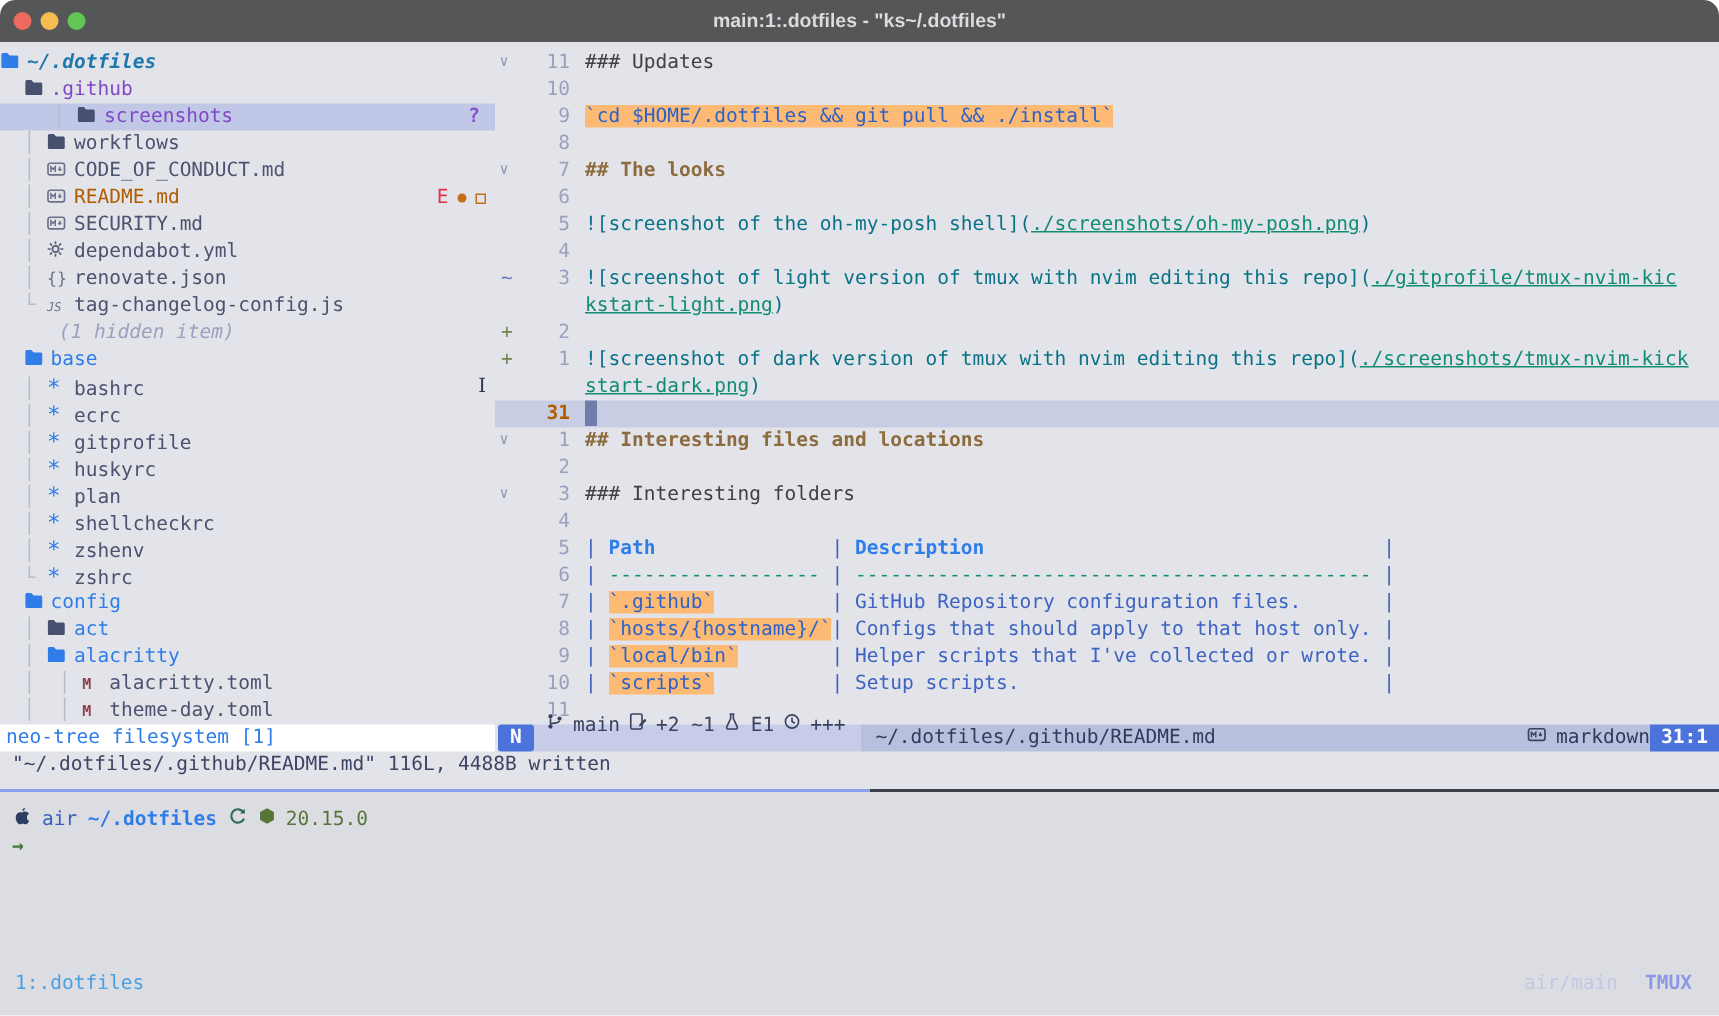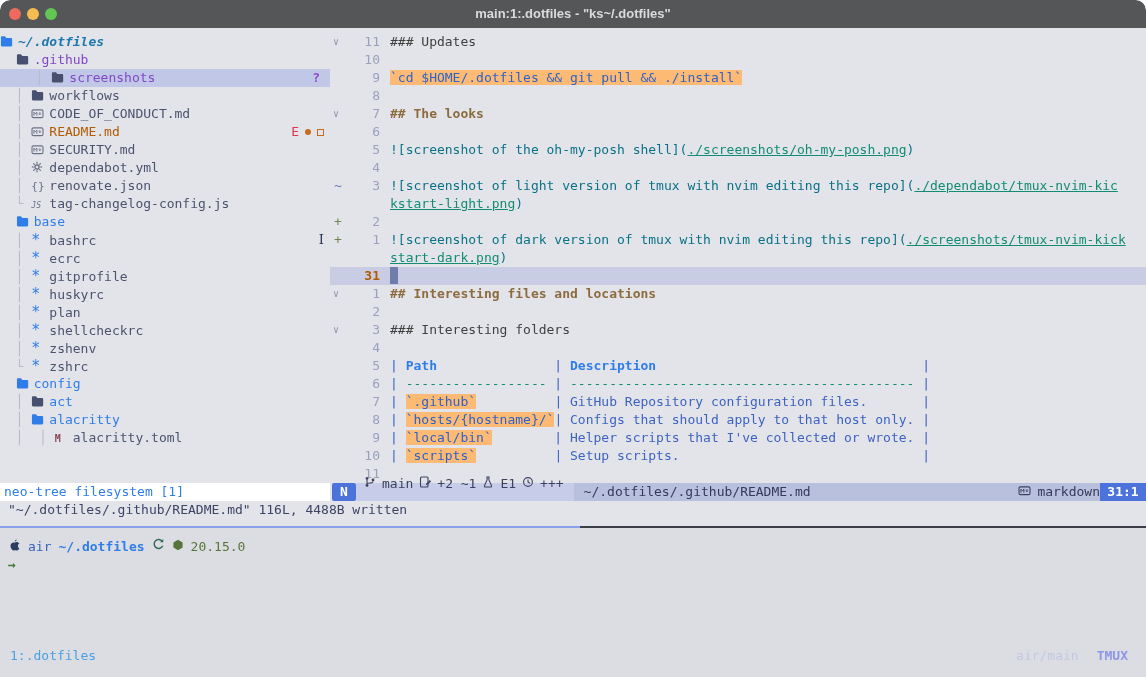--- a/index.html
+++ b/index.html
@@ -115,20 +115,21 @@
         <div class="trow"><span class="guide">  │ </span><span class="ticon"><svg width="13" height="11" viewBox="0 0 14 12">
               <rect x="1" y="2" width="12" height="8.5" rx="1.6" fill="none" stroke="#6b7089" stroke-width="1.2"></rect>
               <path d="M3.1 8.4 V4.6 l1.6 1.8 1.6-1.8 V8.4 M9.6 4.6 v2.6 m0 0 l-1.1-1.1 m1.1 1.1 l1.1-1.1" stroke="#6b7089" fill="none" stroke-width="1.05"></path>
             </svg></span><span class="tlabel file">SECURITY.md</span></div>
         <div class="trow"><span class="guide">  │ </span><span class="ticon"><svg width="12" height="12" viewBox="0 0 12 12">
               <circle cx="6" cy="6" r="2.1" fill="none" stroke="#5a6078" stroke-width="1.2"></circle>
               <path d="M6 0.8v2 M6 9.2v2 M0.8 6h2 M9.2 6h2 M2.3 2.3l1.4 1.4 M8.3 8.3l1.4 1.4 M9.7 2.3 8.3 3.7 M3.7 8.3 2.3 9.7" stroke="#5a6078" stroke-width="1.1"></path>
             </svg></span><span class="tlabel file">dependabot.yml</span></div>
         <div class="trow"><span class="guide">  │ </span><span class="tglyph" style="font-size:11px;">{}</span><span class="tlabel file">renovate.json</span></div>
         <div class="trow"><span class="guide">  └ </span><span class="tglyph" style="font-size:8px;font-weight:normal;font-style:italic;">JS</span><span class="tlabel file">tag-changelog-config.js</span></div>
+        <div class="trow"><span class="guide">     </span><span class="tlabel hidden">(1 hidden item)</span></div>
         <div class="trow"><span class="guide">  </span><span class="ticon"><svg width="13" height="12" viewBox="0 0 14 12">
               <path d="M1 2.2 C1 1.5 1.5 1 2.2 1 h3.1 l1.6 1.8 h5 c0.7 0 1.2 0.5 1.2 1.2 v6.6 c0 0.7-0.5 1.2-1.2 1.2 H2.2 C1.5 11.8 1 11.3 1 10.6 Z" fill="#2e7de9"></path>
             </svg></span><span class="tlabel dir">base</span></div>
         <div class="trow"><span class="guide">  │ </span><span class="tglyph" style="color:#2e7de9;font-size:15px;">*</span><span class="tlabel file">bashrc</span><span class="ibeam">I</span></div>
         <div class="trow"><span class="guide">  │ </span><span class="tglyph" style="color:#2e7de9;font-size:15px;">*</span><span class="tlabel file">ecrc</span></div>
         <div class="trow"><span class="guide">  │ </span><span class="tglyph" style="color:#2e7de9;font-size:15px;">*</span><span class="tlabel file">gitprofile</span></div>
         <div class="trow"><span class="guide">  │ </span><span class="tglyph" style="color:#2e7de9;font-size:15px;">*</span><span class="tlabel file">huskyrc</span></div>
         <div class="trow"><span class="guide">  │ </span><span class="tglyph" style="color:#2e7de9;font-size:15px;">*</span><span class="tlabel file">plan</span></div>
         <div class="trow"><span class="guide">  │ </span><span class="tglyph" style="color:#2e7de9;font-size:15px;">*</span><span class="tlabel file">shellcheckrc</span></div>
         <div class="trow"><span class="guide">  │ </span><span class="tglyph" style="color:#2e7de9;font-size:15px;">*</span><span class="tlabel file">zshenv</span></div>
@@ -136,20 +137,21 @@
         <div class="trow"><span class="guide">  </span><span class="ticon"><svg width="13" height="12" viewBox="0 0 14 12">
               <path d="M1 2.2 C1 1.5 1.5 1 2.2 1 h3.1 l1.6 1.8 h5 c0.7 0 1.2 0.5 1.2 1.2 v6.6 c0 0.7-0.5 1.2-1.2 1.2 H2.2 C1.5 11.8 1 11.3 1 10.6 Z" fill="#2e7de9"></path>
             </svg></span><span class="tlabel dir">config</span></div>
         <div class="trow"><span class="guide">  │ </span><span class="ticon"><svg width="13" height="12" viewBox="0 0 14 12">
               <path d="M1 2.2 C1 1.5 1.5 1 2.2 1 h3.1 l1.6 1.8 h5 c0.7 0 1.2 0.5 1.2 1.2 v6.6 c0 0.7-0.5 1.2-1.2 1.2 H2.2 C1.5 11.8 1 11.3 1 10.6 Z" fill="#47506e"></path>
             </svg></span><span class="tlabel dir">act</span></div>
         <div class="trow"><span class="guide">  │ </span><span class="ticon"><svg width="13" height="12" viewBox="0 0 14 12">
               <path d="M1 2.2 C1 1.5 1.5 1 2.2 1 h3.1 l1.6 1.8 h5 c0.7 0 1.2 0.5 1.2 1.2 v6.6 c0 0.7-0.5 1.2-1.2 1.2 H2.2 C1.5 11.8 1 11.3 1 10.6 Z" fill="#2e7de9"></path>
             </svg></span><span class="tlabel dir">alacritty</span></div>
         <div class="trow"><span class="guide">  │  │ </span><span class="tglyph" style="color:#8c4351;font-size:10px;font-weight:bold;">M</span><span class="tlabel file">alacritty.toml</span></div>
+        <div class="trow"><span class="guide">  │  │ </span><span class="tglyph" style="color:#8c4351;font-size:10px;font-weight:bold;">M</span><span class="tlabel file">theme-day.toml</span></div>
       </div>
     <div class="editor" id="editor">
         <div class="erow">
           <span class="fold">∨</span>
           <span class="num">11</span>
           <span class="etext"><span class="h3">### Updates</span></span>
         </div>
         <div class="erow">
           <span class="num">10</span>
           <span class="etext"></span>
@@ -175,21 +177,21 @@
           <span class="num">5</span>
           <span class="etext"><span class="md">![screenshot of the oh-my-posh shell](</span><span class="lnk">./screenshots/oh-my-posh.png</span><span class="md">)</span></span>
         </div>
         <div class="erow">
           <span class="num">4</span>
           <span class="etext"></span>
         </div>
         <div class="erow">
           <span class="sgc">~</span>
           <span class="num">3</span>
-          <span class="etext"><span class="md">![screenshot of light version of tmux with nvim editing this repo](</span><span class="lnk">./dependabot/tmux-nvim-kic</span></span>
+          <span class="etext"><span class="md">![screenshot of light version of tmux with nvim editing this repo](</span><span class="lnk">./gitprofile/tmux-nvim-kic</span></span>
         </div>
         <div class="erow">
           <span class="etext"><span class="lnk">kstart-light.png</span><span class="md">)</span></span>
         </div>
         <div class="erow">
           <span class="sga">+</span>
           <span class="num">2</span>
           <span class="etext"></span>
         </div>
         <div class="erow">

